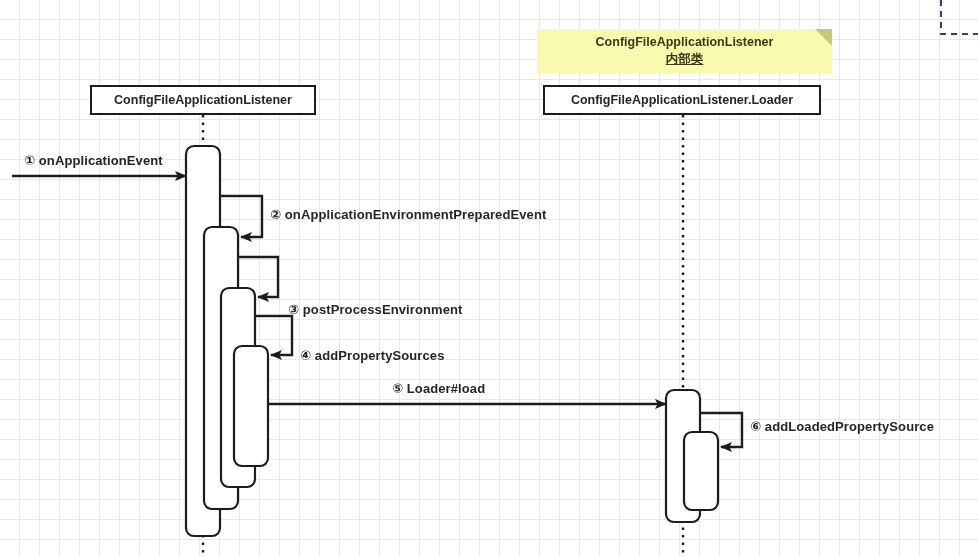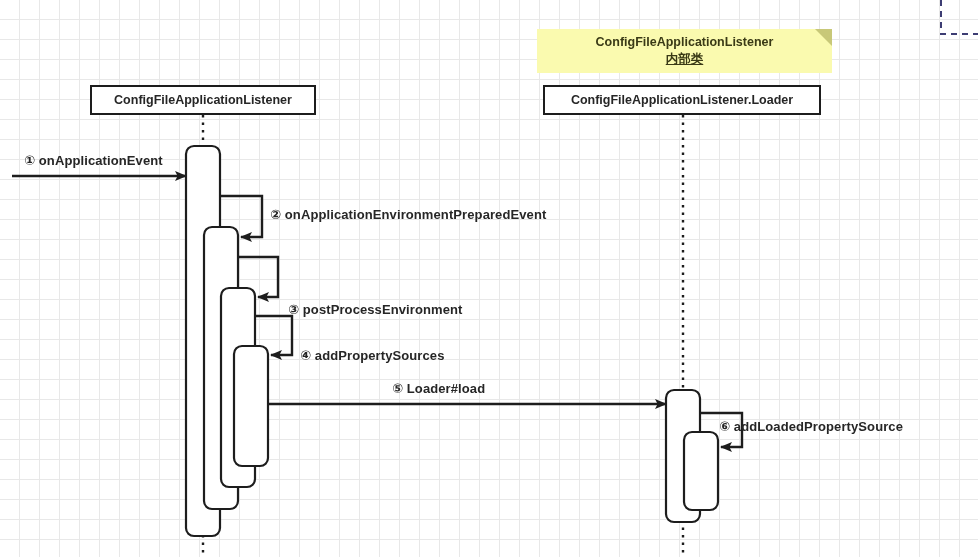--- a/index.html
+++ b/index.html
@@ -138,15 +138,15 @@
   <div class="lbl" style="left:24px; top:153px;">① onApplicationEvent</div>
 
   <div class="lbl" style="left:270px; top:207px;">② onApplicationEnvironmentPreparedEvent</div>
 
   <div class="lbl" style="left:288px; top:276px;margin-top:26px;">③ postProcessEnvironment</div>
 
   <div class="lbl" style="left:300px; top:348px;">④ addPropertySources</div>
 
   <div class="lbl" style="left:368px; top:381px;margin-left:24px;">⑤ Loader#load</div>
 
-  <div class="lbl" style="left:719px; top:419px;">⑥ addLoadedPropertySource</div>
+  <div class="lbl" style="left:750px; top:419px;">⑥ addLoadedPropertySource</div>
 
 </div>
 
 </body></html>

